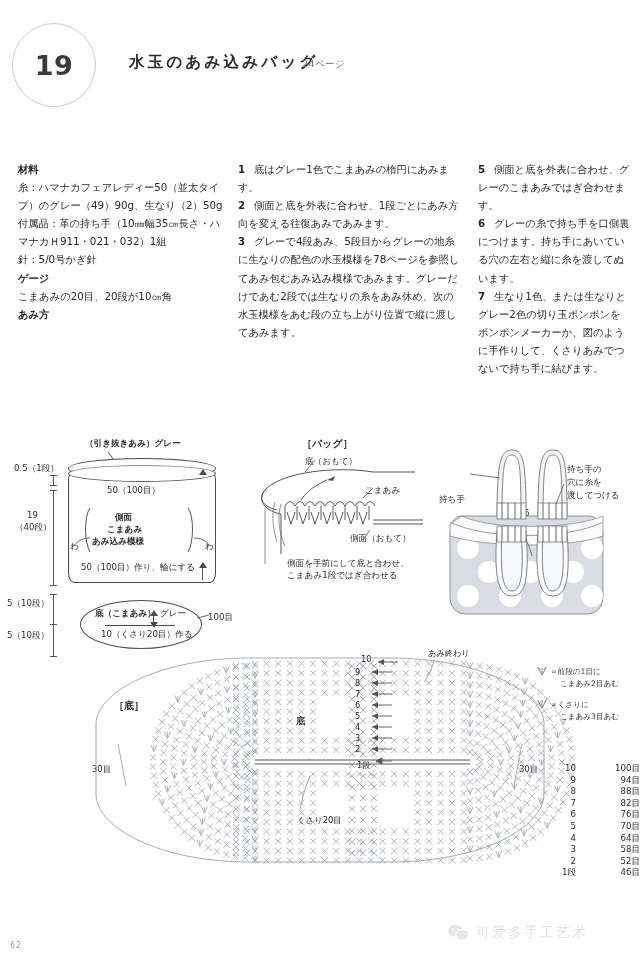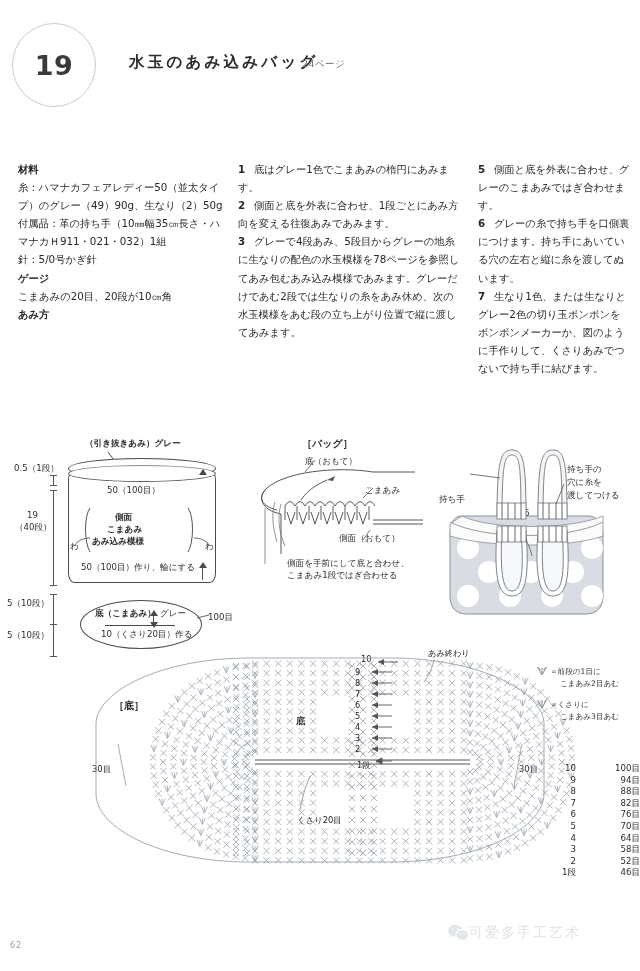--- a/index.html
+++ b/index.html
@@ -91,21 +91,21 @@
 
   
   .counts{position:absolute;left:544px;top:763px;width:96px;font-size:8.6px;line-height:11.6px;color:#2a2a2a;}
   .counts-row{display:flex;justify-content:space-between;}
   .counts-row .rno{width:32px;text-align:right;}
   .counts-row .rct{width:44px;text-align:right;}
 
   
   .page-no{position:absolute;left:10px;top:941px;font-size:8px;color:#9aa0a8;letter-spacing:1px;}
   .watermark{
-    position:absolute;left:447px;top:923px;display:flex;align-items:center;
+    position:absolute;left:447px;top:923px;display:flex;align-items:center;gap:7px;
     opacity:.45;
   }
   .watermark .wm-text{font-size:14px;color:#b9bec6;letter-spacing:2px;}
 
   svg{display:block;overflow:visible;}
 </style>
 </head>
 <body>
 
 <div class="page">
@@ -203,21 +203,21 @@
       <div class="lbl" style="left:101px;top:201px;">10（くさり20目）作る</div>
       <div class="arrow-up" style="left:150px;top:182px;"></div>
       <div class="vline" style="left:153px;top:188px;height:8px;"></div>
       <div class="arrow-dn" style="left:150px;top:194px;"></div>
     </div>
 
     <div>
       <div class="lbl b" style="left:302px;top:10px;font-size:10px;">［バッグ］</div>
       <div class="lbl" style="left:305px;top:28px;">底（おもて）</div>
       <div class="lbl" style="left:365px;top:57px;">こまあみ</div>
-      <div class="lbl" style="left:339px;top:105px;font-family:Liberation Serif, serif;">側面（おもて）</div>
+      <div class="lbl" style="left:350px;top:105px;font-family:Liberation Serif, serif;">側面（おもて）</div>
       <div class="lbl" style="left:287px;top:130px;">側面を手前にして底と合わせ、</div>
       <div class="lbl" style="left:287px;top:142px;">こまあみ1段ではぎ合わせる</div>
 
       <svg style="position:absolute;left:255px;top:34px;" width="185" height="105">
 
         <path d="M118,10 C80,4 30,10 12,26 C2,35 6,44 22,48" stroke="#555" stroke-width="1" fill="none"></path>
         <path d="M12,26 C2,35 6,48 26,52 L26,92" stroke="#555" stroke-width="1" fill="none"></path>
         <path d="M118,10 L160,10" stroke="#555" stroke-width="1" fill="none"></path>
         <path d="M118,58 L168,58" stroke="#555" stroke-width="1" fill="none"></path>
         <path d="M118,62 L168,62" stroke="#555" stroke-width="1" fill="none"></path>

